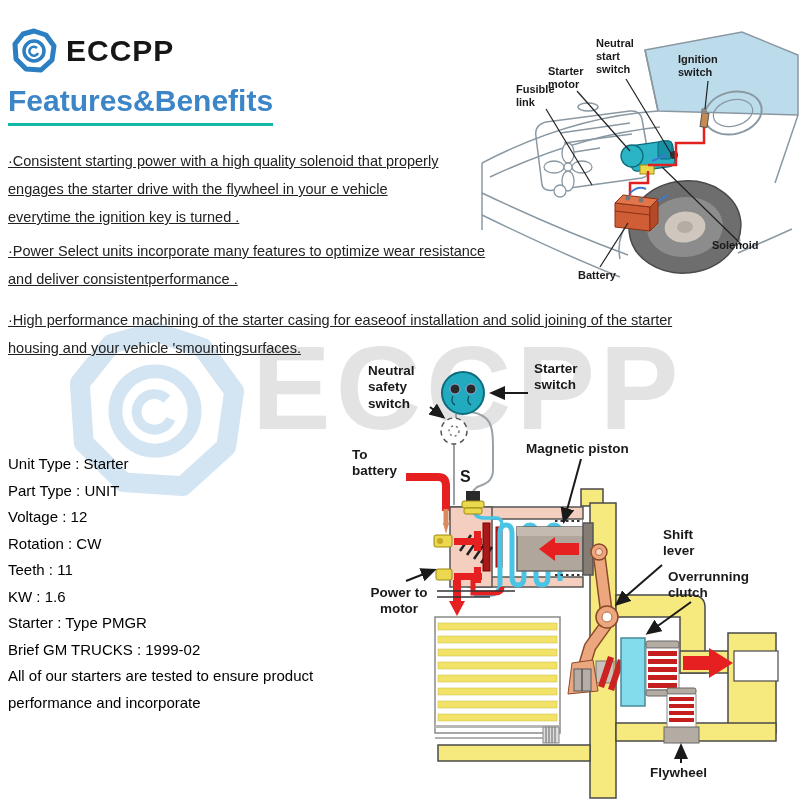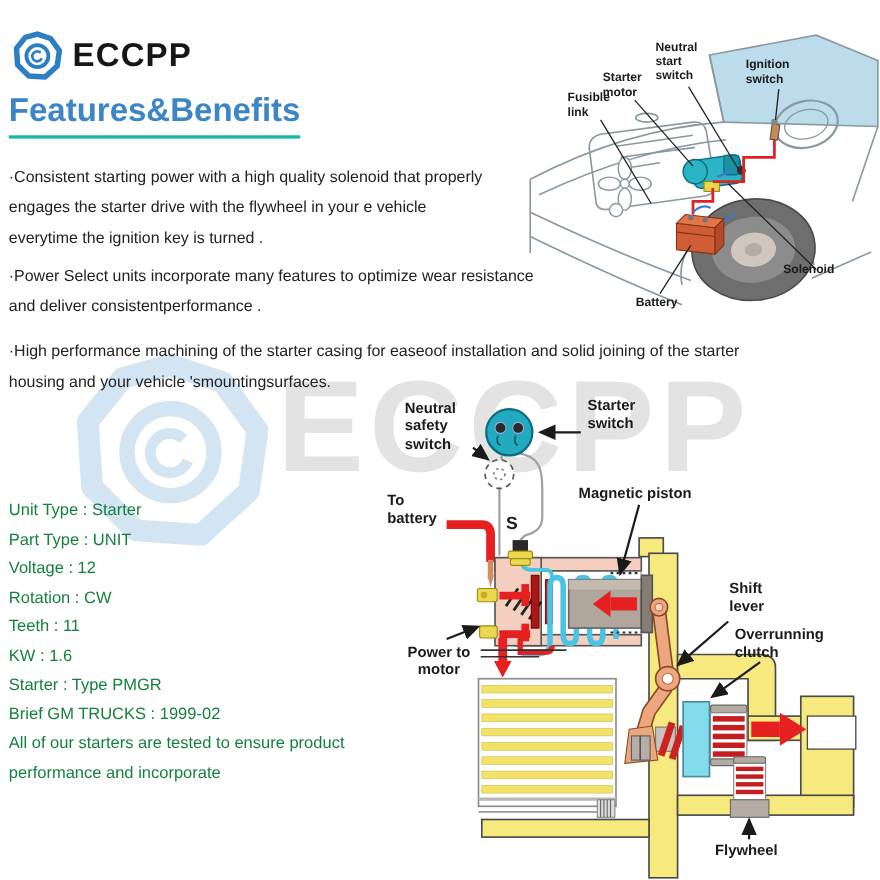--- a/index.html
+++ b/index.html
@@ -9,27 +9,27 @@
   
   #wm-text{left:252px;top:320px;font-size:118px;font-weight:bold;color:#e3e3e3;
            letter-spacing:5px;z-index:0;white-space:nowrap;}
   #wm-glyph{left:60px;top:316px;z-index:0;}
   
   #brand{left:10px;top:27px;display:flex;align-items:center;z-index:2;}
   #brand-text{font-size:30px;font-weight:bold;color:#161616;letter-spacing:1px;margin-left:8px;}
   #page-heading{left:8px;top:84px;font-size:30px;font-weight:bold;color:#3c86c8;
                 border-bottom:3px solid #14b8a6;padding-bottom:5px;z-index:2;}
   
-  .para{left:8px;font-size:14.5px;line-height:28px;color:#222;z-index:2;}
+  .para{left:8px;font-size:14.5px;line-height:28px;color:#222;z-index:2;text-decoration:underline;}
   .para div{white-space:nowrap;}
   #para-1{top:147px;}
   #para-2{top:237px;}
   #para-3{top:306px;}
   
-  #spec-list{left:8px;top:451px;font-size:15px;line-height:26.5px;color:#15803d;z-index:2;}
+  #spec-list{left:8px;top:451px;font-size:15px;line-height:26.5px;color:#000000;z-index:2;}
   
   #car-diagram{left:480px;top:15px;width:320px;height:280px;z-index:1;}
   #starter-diagram{left:350px;top:355px;width:450px;height:445px;z-index:1;}
   #car-diagram svg,#starter-diagram svg{position:absolute;left:0;top:0;}
   .dlabel{position:absolute;font-weight:bold;color:#1a1a1a;z-index:3;}
   .car-label{font-size:11px;line-height:1.2;}
   .st-label{font-size:13.5px;line-height:1.22;}
   .nowrap{white-space:nowrap;}
 </style>
 </head>

